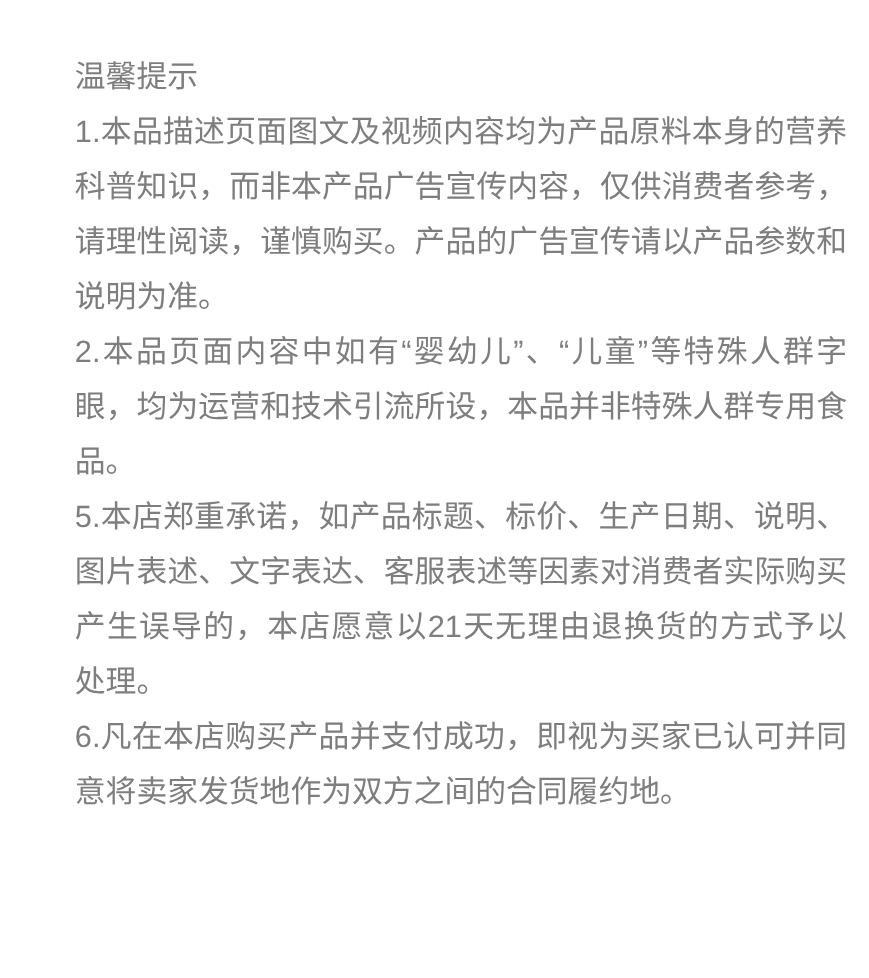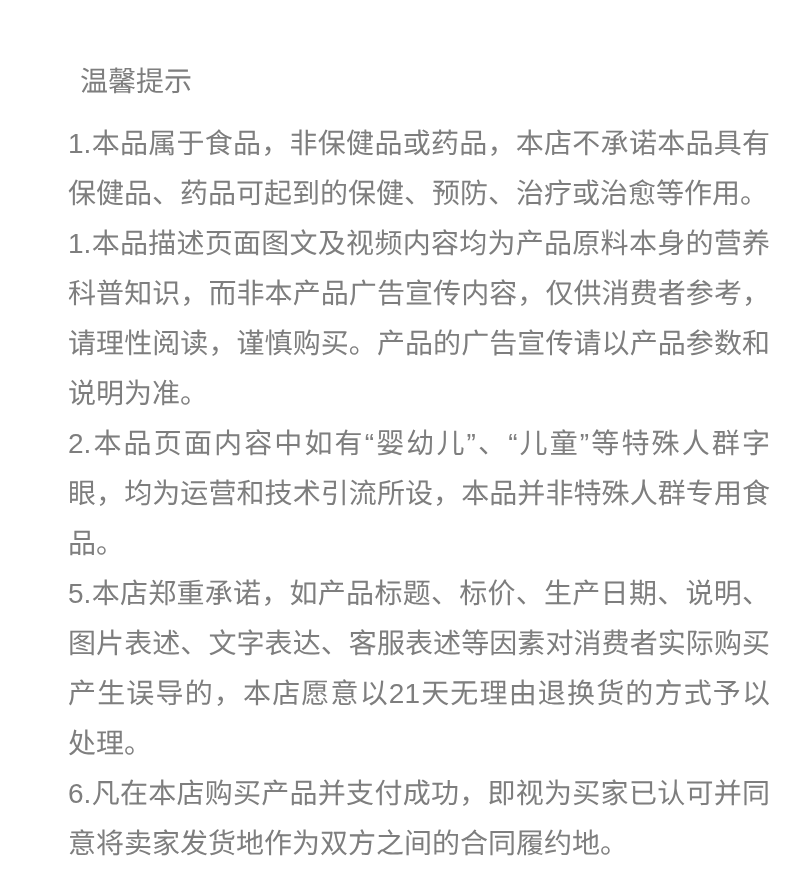--- a/index.html
+++ b/index.html
@@ -16,38 +16,37 @@
   .notice {
     box-sizing: border-box;
     width: 790px;
     padding: 45px 20px 0 68px;
     color: #7e7e7e;
     font-size: 28px;
     line-height: 50px;
     font-weight: 400;
   }
   .notice-title {
-    margin: 12px;
+    margin: 0;
     font-size: 28px;
     font-weight: 400;
     line-height: 50px;
     color: #7e7e7e;
   }
   .notice-para {
     margin: 0;
     width: 702px;
     text-align: justify;
     text-justify: inter-ideograph;
     word-break: break-all;
   }
 </style>
 </head>
 <body>
 
 <div class="notice">
   <h1 class="notice-title">温馨提示</h1>
-  <p class="notice-para">1.本品属于食品，非保健品或药品，本店不承诺本品具有保健品、药品可起到的保健、预防、治疗或治愈等作用。</p>
   <p class="notice-para">1.本品描述页面图文及视频内容均为产品原料本身的营养科普知识，而非本产品广告宣传内容，仅供消费者参考，请理性阅读，谨慎购买。产品的广告宣传请以产品参数和说明为准。</p>
   <p class="notice-para">2.本品页面内容中如有“婴幼儿”、“儿童”等特殊人群字眼，均为运营和技术引流所设，本品并非特殊人群专用食品。</p>
   <p class="notice-para">5.本店郑重承诺，如产品标题、标价、生产日期、说明、图片表述、文字表达、客服表述等因素对消费者实际购买产生误导的，本店愿意以21天无理由退换货的方式予以处理。</p>
   <p class="notice-para">6.凡在本店购买产品并支付成功，即视为买家已认可并同意将卖家发货地作为双方之间的合同履约地。</p>
 
 </div>
 
 </body></html>

